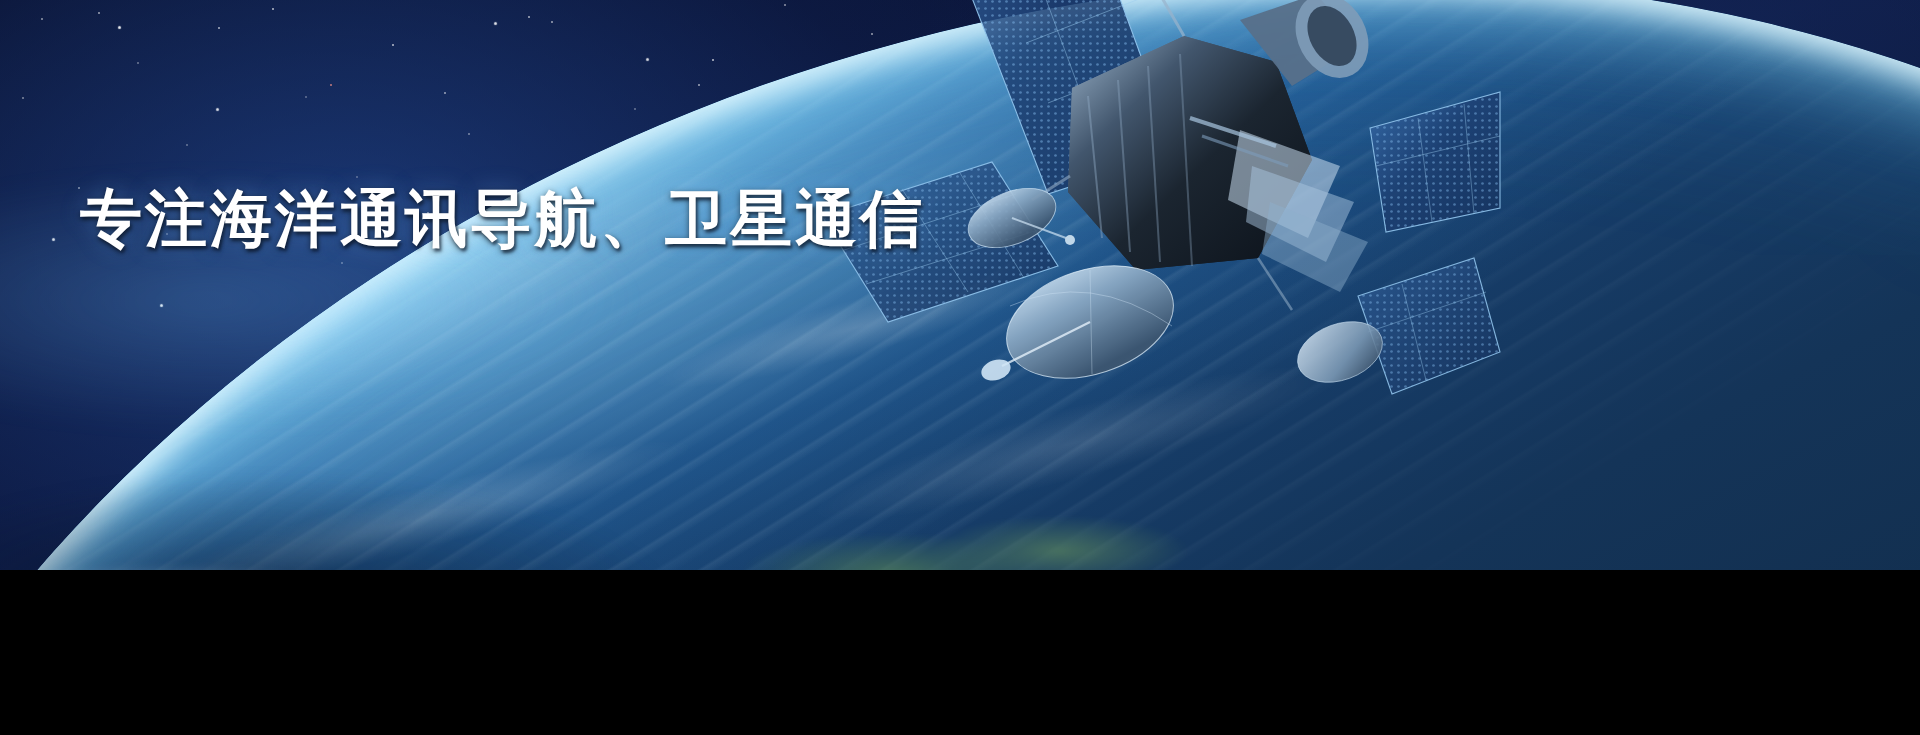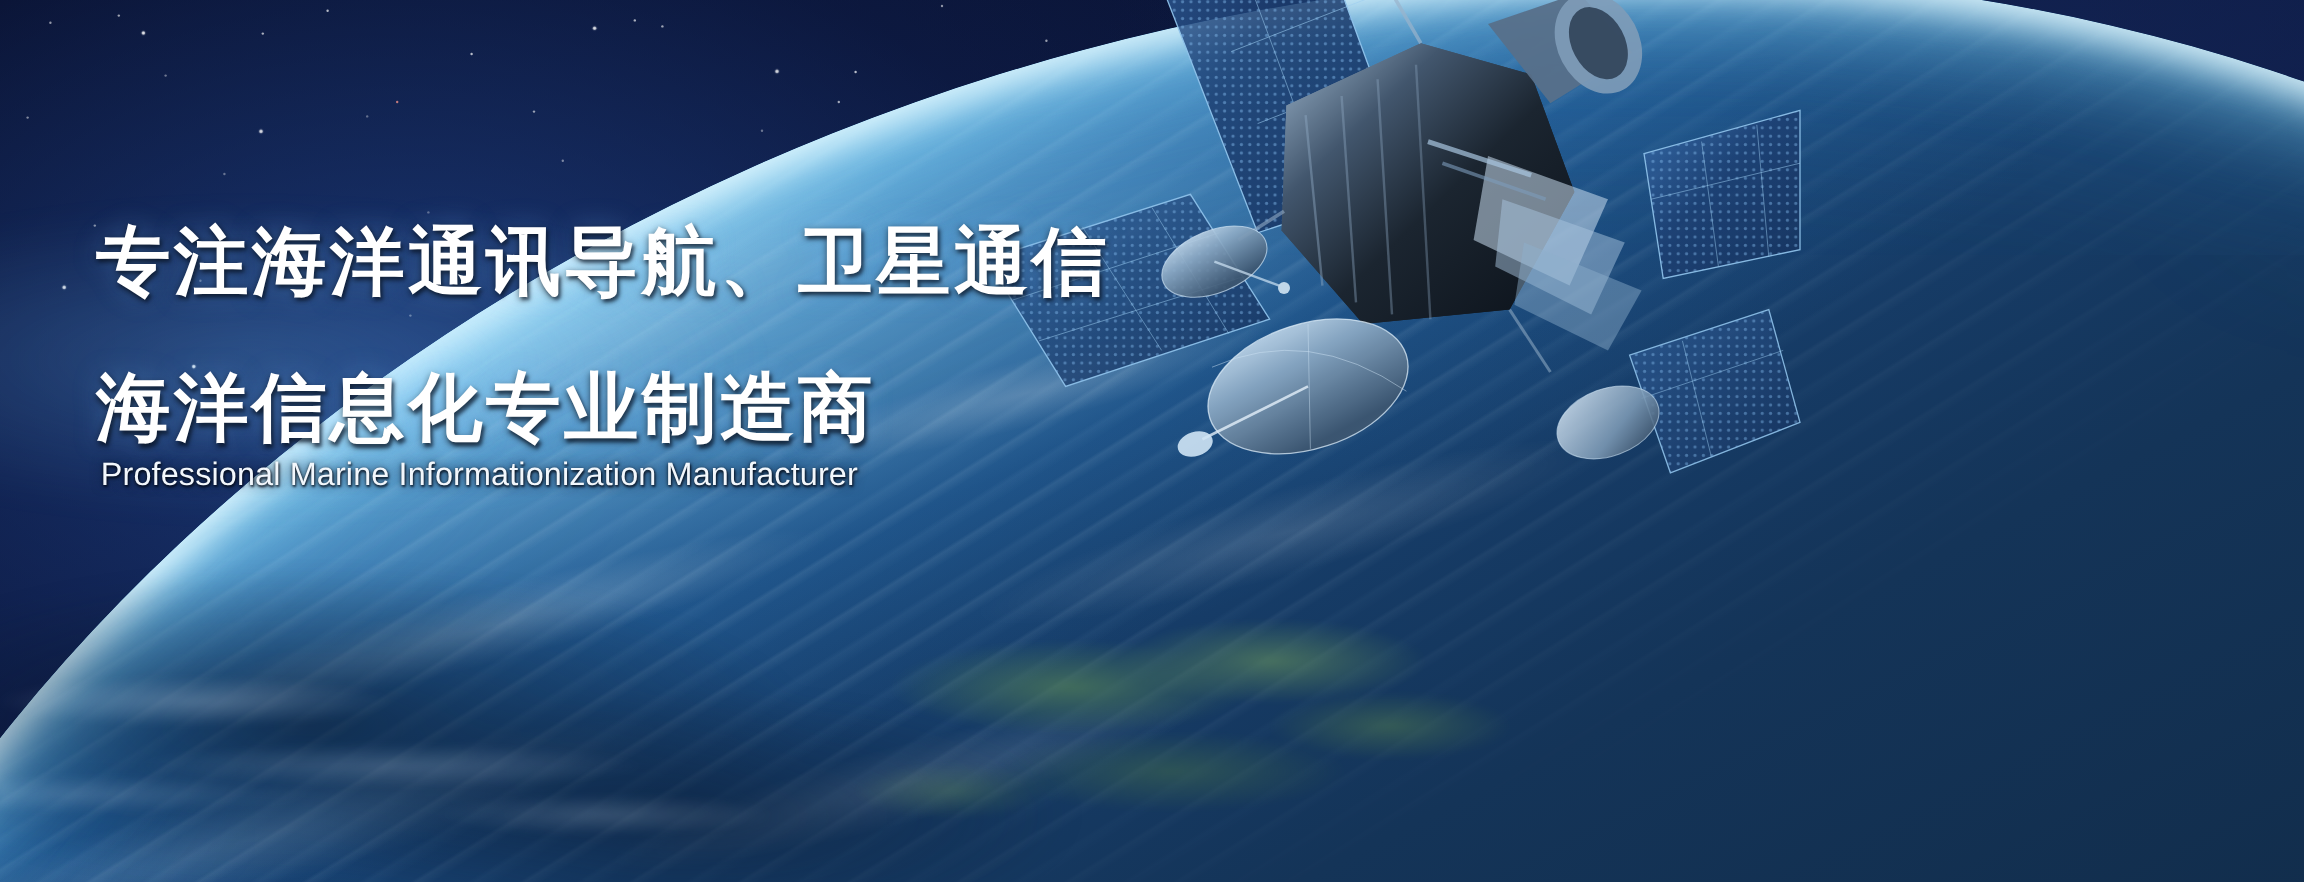--- a/index.html
+++ b/index.html
@@ -3,21 +3,21 @@
 <meta charset="utf-8">
 <style>
   html, body {
     margin: 0;
     padding: 0;
     background: #000;
   }
   #banner {
     position: relative;
     width: 1920px;
-    height: 735px;
+    height: 570px;
     overflow: hidden;
     font-family: "Liberation Sans", "DejaVu Sans", sans-serif;
     background: #d946ef;
   }
 
   
   .space-base {
     position: absolute;
     inset: 0;
     background:
@@ -429,20 +429,16 @@
       </g>
     </svg>
   </div>
 
   <div class="copy">
 
     <div>
       <h1 class="headline-cn">专注海洋通讯导航、卫星通信</h1>
     </div>
 
-    <div class="copy-block-2">
-      <h2 class="headline-cn">海洋信息化专业制造商</h2>
-      <p class="sub-en">Professional Marine Informationization Manufacturer</p>
-    </div>
 
   </div>
 
 </div>
 
 </body></html>

